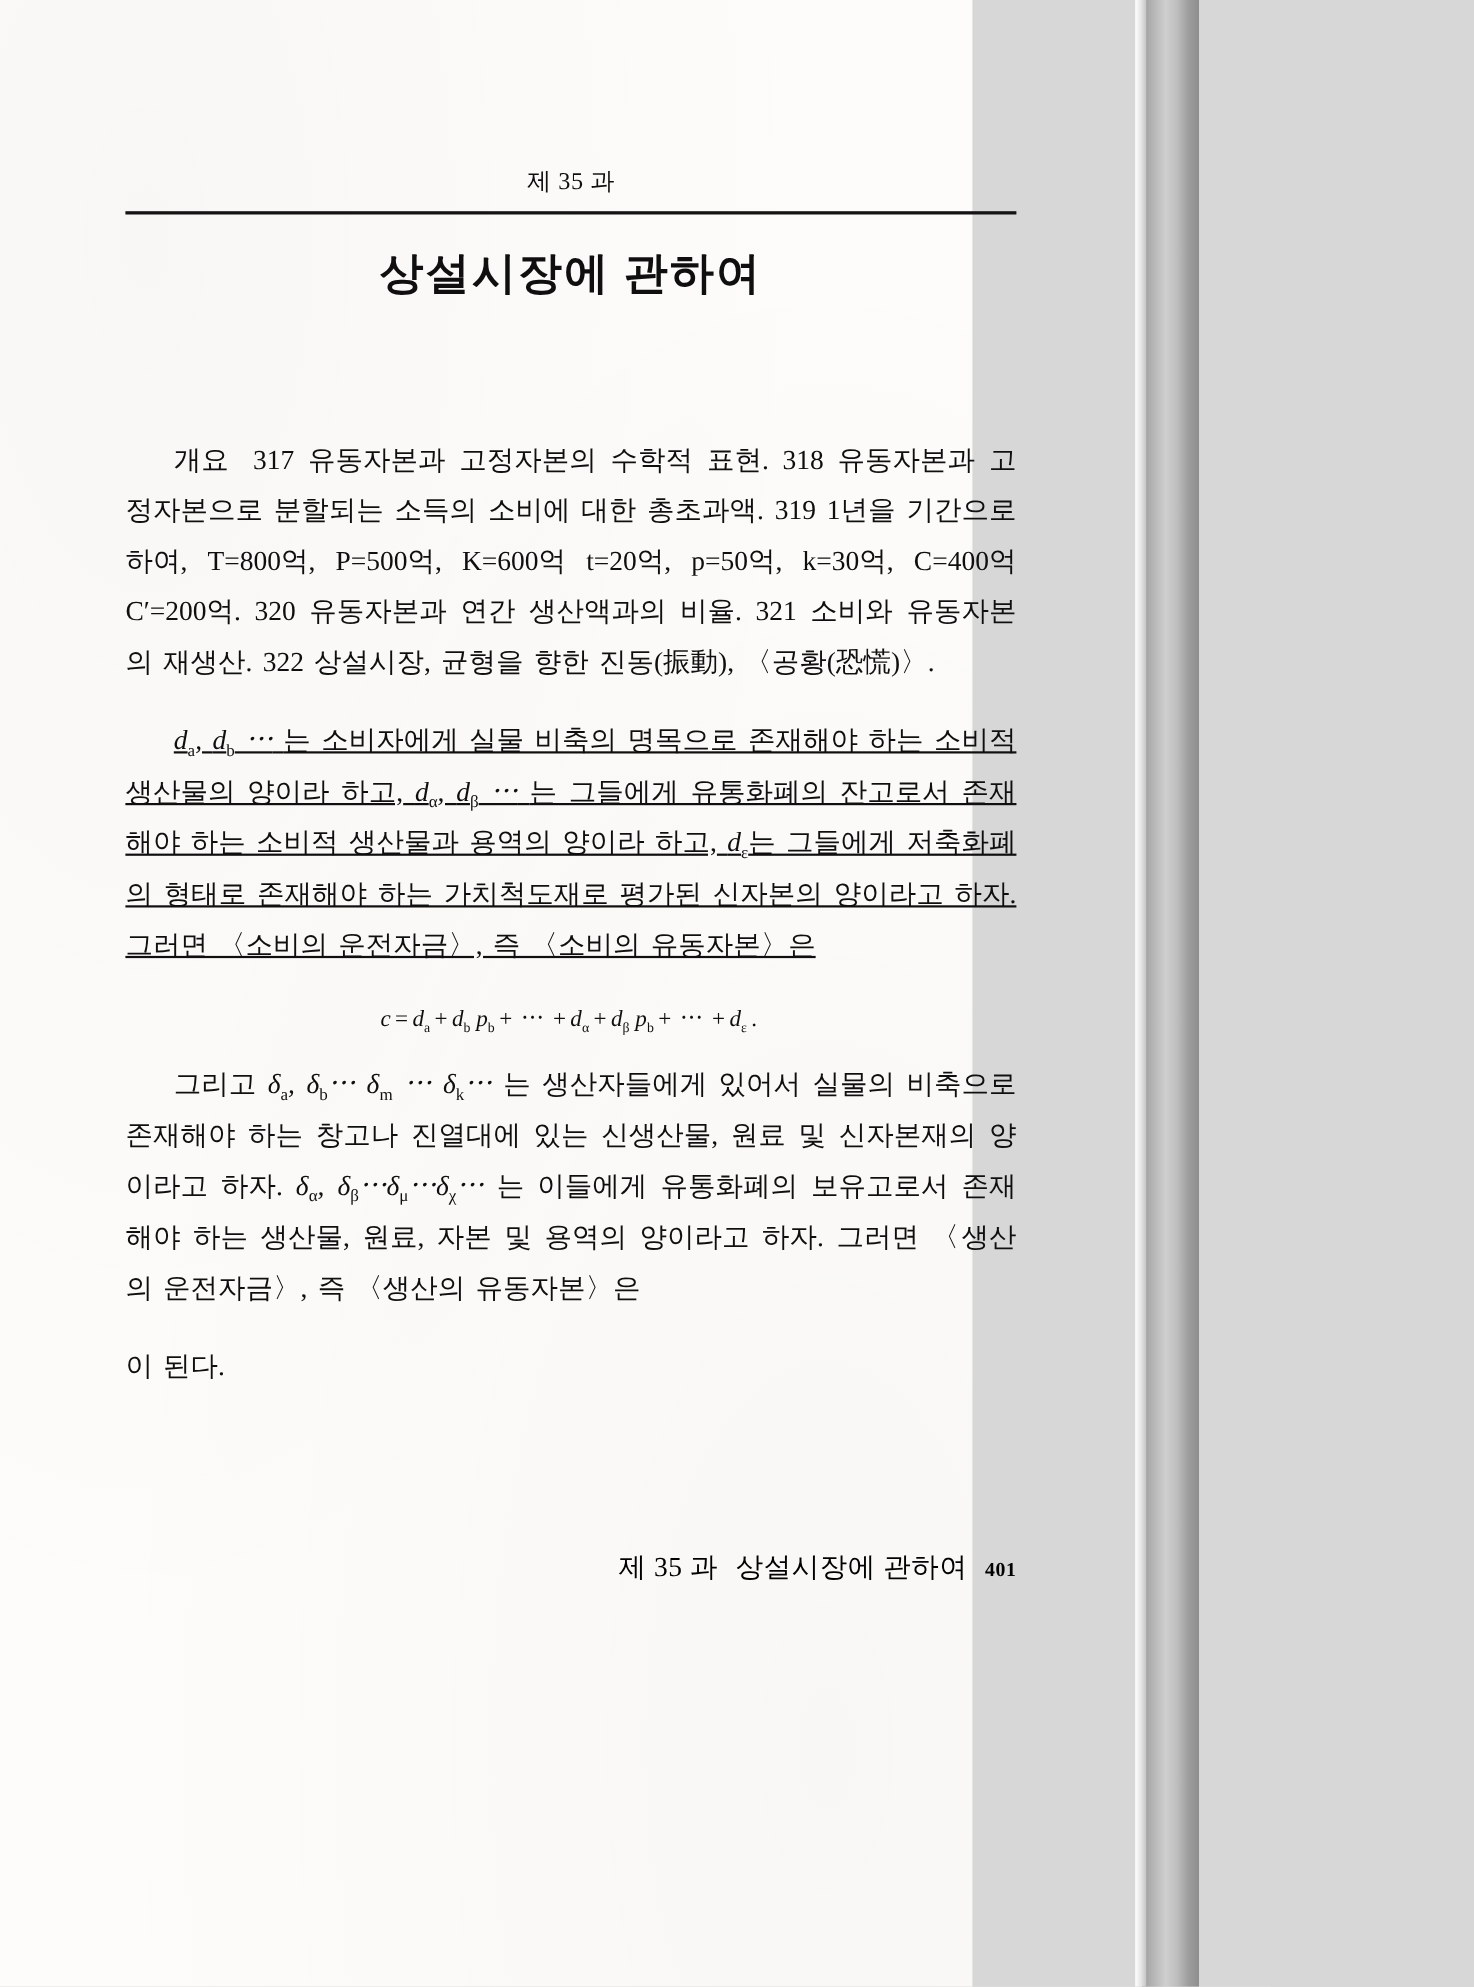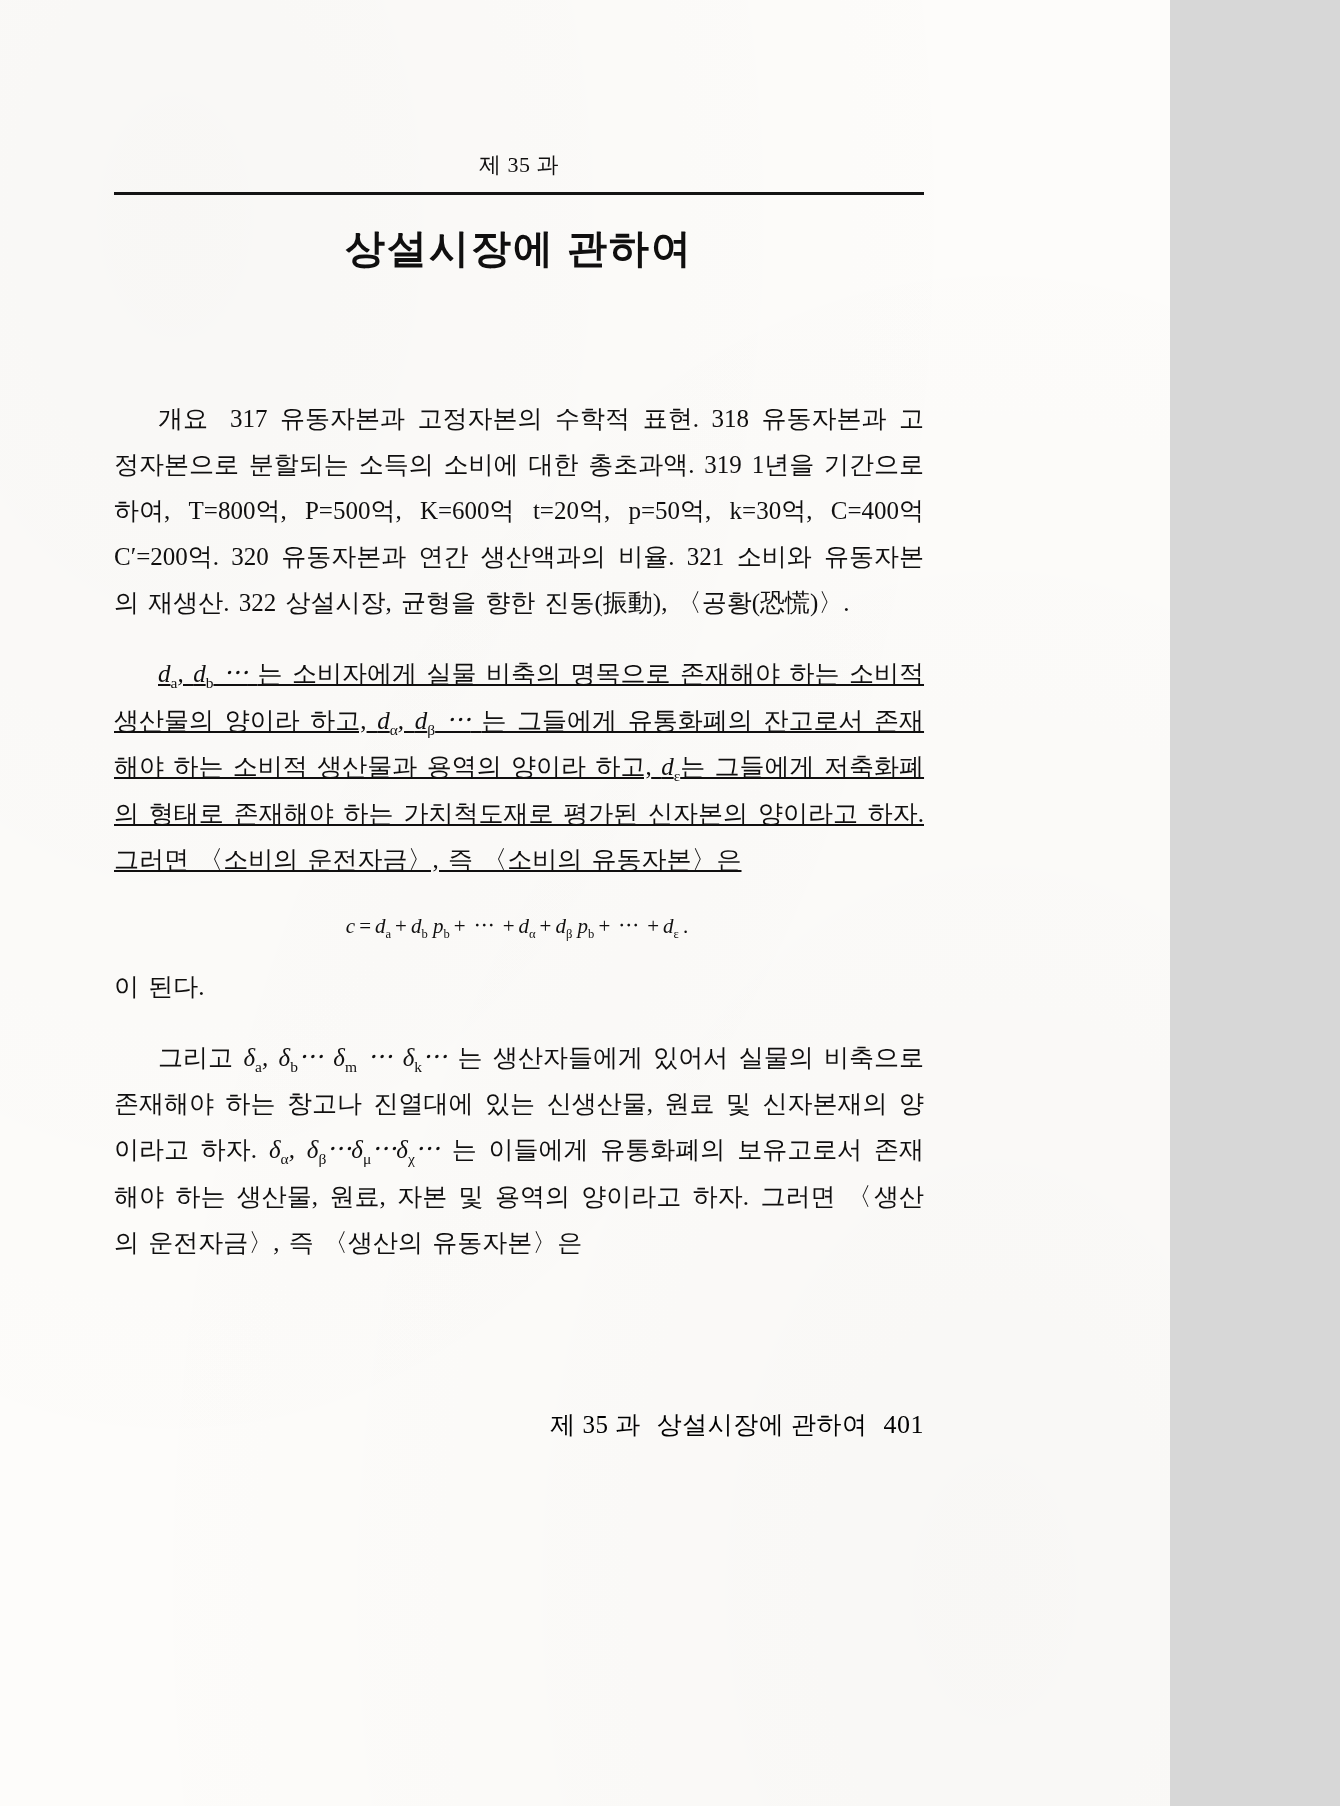--- a/index.html
+++ b/index.html
@@ -38,21 +38,21 @@
     left: 1032px;
     top: 0px;
     width: 10px;
     height: 1806px;
     background: linear-gradient(to right, #ffffff 0%, #e4e4e4 55%, #c5c5c5 100%);
   }
   #page {
     position: absolute;
     left: 0px;
     top: 0px;
-    width: 1170px;
+    width: 884px;
     height: 1806px;
     background: #fdfcfa;
   }
   #paper-grain {
     position: absolute;
     inset: 0;
     background:
       radial-gradient(ellipse at 15% 12%, rgba(0,0,0,0.018), rgba(0,0,0,0) 60%),
       radial-gradient(ellipse at 85% 88%, rgba(0,0,0,0.02), rgba(0,0,0,0) 65%);
     pointer-events: none;
@@ -141,21 +141,21 @@
   footer.page-footer {
     position: absolute;
     left: 114px;
     top: 1408px;
     width: 810px;
     text-align: right;
     font-size: 25px;
     letter-spacing: 0.5px;
   }
   footer.page-footer .fgap { display: inline-block; width: 16px; }
-  footer.page-footer .pageno { font-weight: 400; font-size: 26px; }
+  footer.page-footer .pageno { font-weight: 700; font-size: 18px; }
 </style>
 </head>
 <body>
 
 <div id="book">
   <div id="page-shadow"></div>
   <div id="page-edge"></div>
 
   <div id="page">
     <div id="paper-grain"></div>
@@ -178,29 +178,29 @@
         <span>는 소비자에게 실물 비축의 명목으로 존재해야 하는 소비적 생산물의 양이라 하고,</span>
         <span class="math-inline"><em>d</em><sub>α</sub>, <em>d</em><sub>β</sub> ⋯</span>
         <span>는 그들에게 유통화폐의 잔고로서 존재해야 하는 소비적 생산물과 용역의 양이라 하고,</span>
         <span class="math-inline"><em>d</em><sub>ε</sub></span><span>는 그들에게 저축화폐의 형태로 존재해야 하는 가치척도재로 평가된 신자본의 양이라고 하자. 그러면 〈소비의 운전자금〉, 즉 〈소비의 유동자본〉은</span>
       </p>
 
       <div class="equation">
         <em>c</em><span class="op">=</span><em>d</em><sub>a</sub><span class="op">+</span><em>d</em><sub>b</sub> <em>p</em><sub>b</sub><span class="op">+</span><span class="op">⋯</span><span class="op">+</span><em>d</em><sub>α</sub><span class="op">+</span><em>d</em><sub>β</sub> <em>p</em><sub>b</sub><span class="op">+</span><span class="op">⋯</span><span class="op">+</span><em>d</em><sub>ε</sub><span class="op">.</span>
       </div>
 
-      <p class="body-par tight" style="margin-top:0;">이 된다.</p>
-
       <p class="body-par tight" style="margin-top:8px;">
         <span class="indent"></span><span>그리고</span>
         <span class="math-inline">δ<sub>a</sub>, δ<sub>b</sub>⋯ δ<sub>m</sub> ⋯ δ<sub>k</sub>⋯</span>
         <span>는 생산자들에게 있어서 실물의 비축으로 존재해야 하는 창고나 진열대에 있는 신생산물, 원료 및 신자본재의 양이라고 하자.</span>
         <span class="math-inline">δ<sub>α</sub>, δ<sub>β</sub>⋯δ<sub>μ</sub>⋯δ<sub>χ</sub>⋯</span>
         <span>는 이들에게 유통화폐의 보유고로서 존재해야 하는 생산물, 원료, 자본 및 용역의 양이라고 하자. 그러면 〈생산의 운전자금〉, 즉 〈생산의 유동자본〉은</span>
       </p>
 
+      <p class="body-par tight" style="margin-top:0;">이 된다.</p>
+
     </div>
 
     <footer class="page-footer">
       <span>제 35 과</span><span class="fgap"></span><span>상설시장에 관하여</span><span class="fgap"></span><span class="pageno">401</span>
     </footer>
   </div>
 </div>
 
 </body></html>

